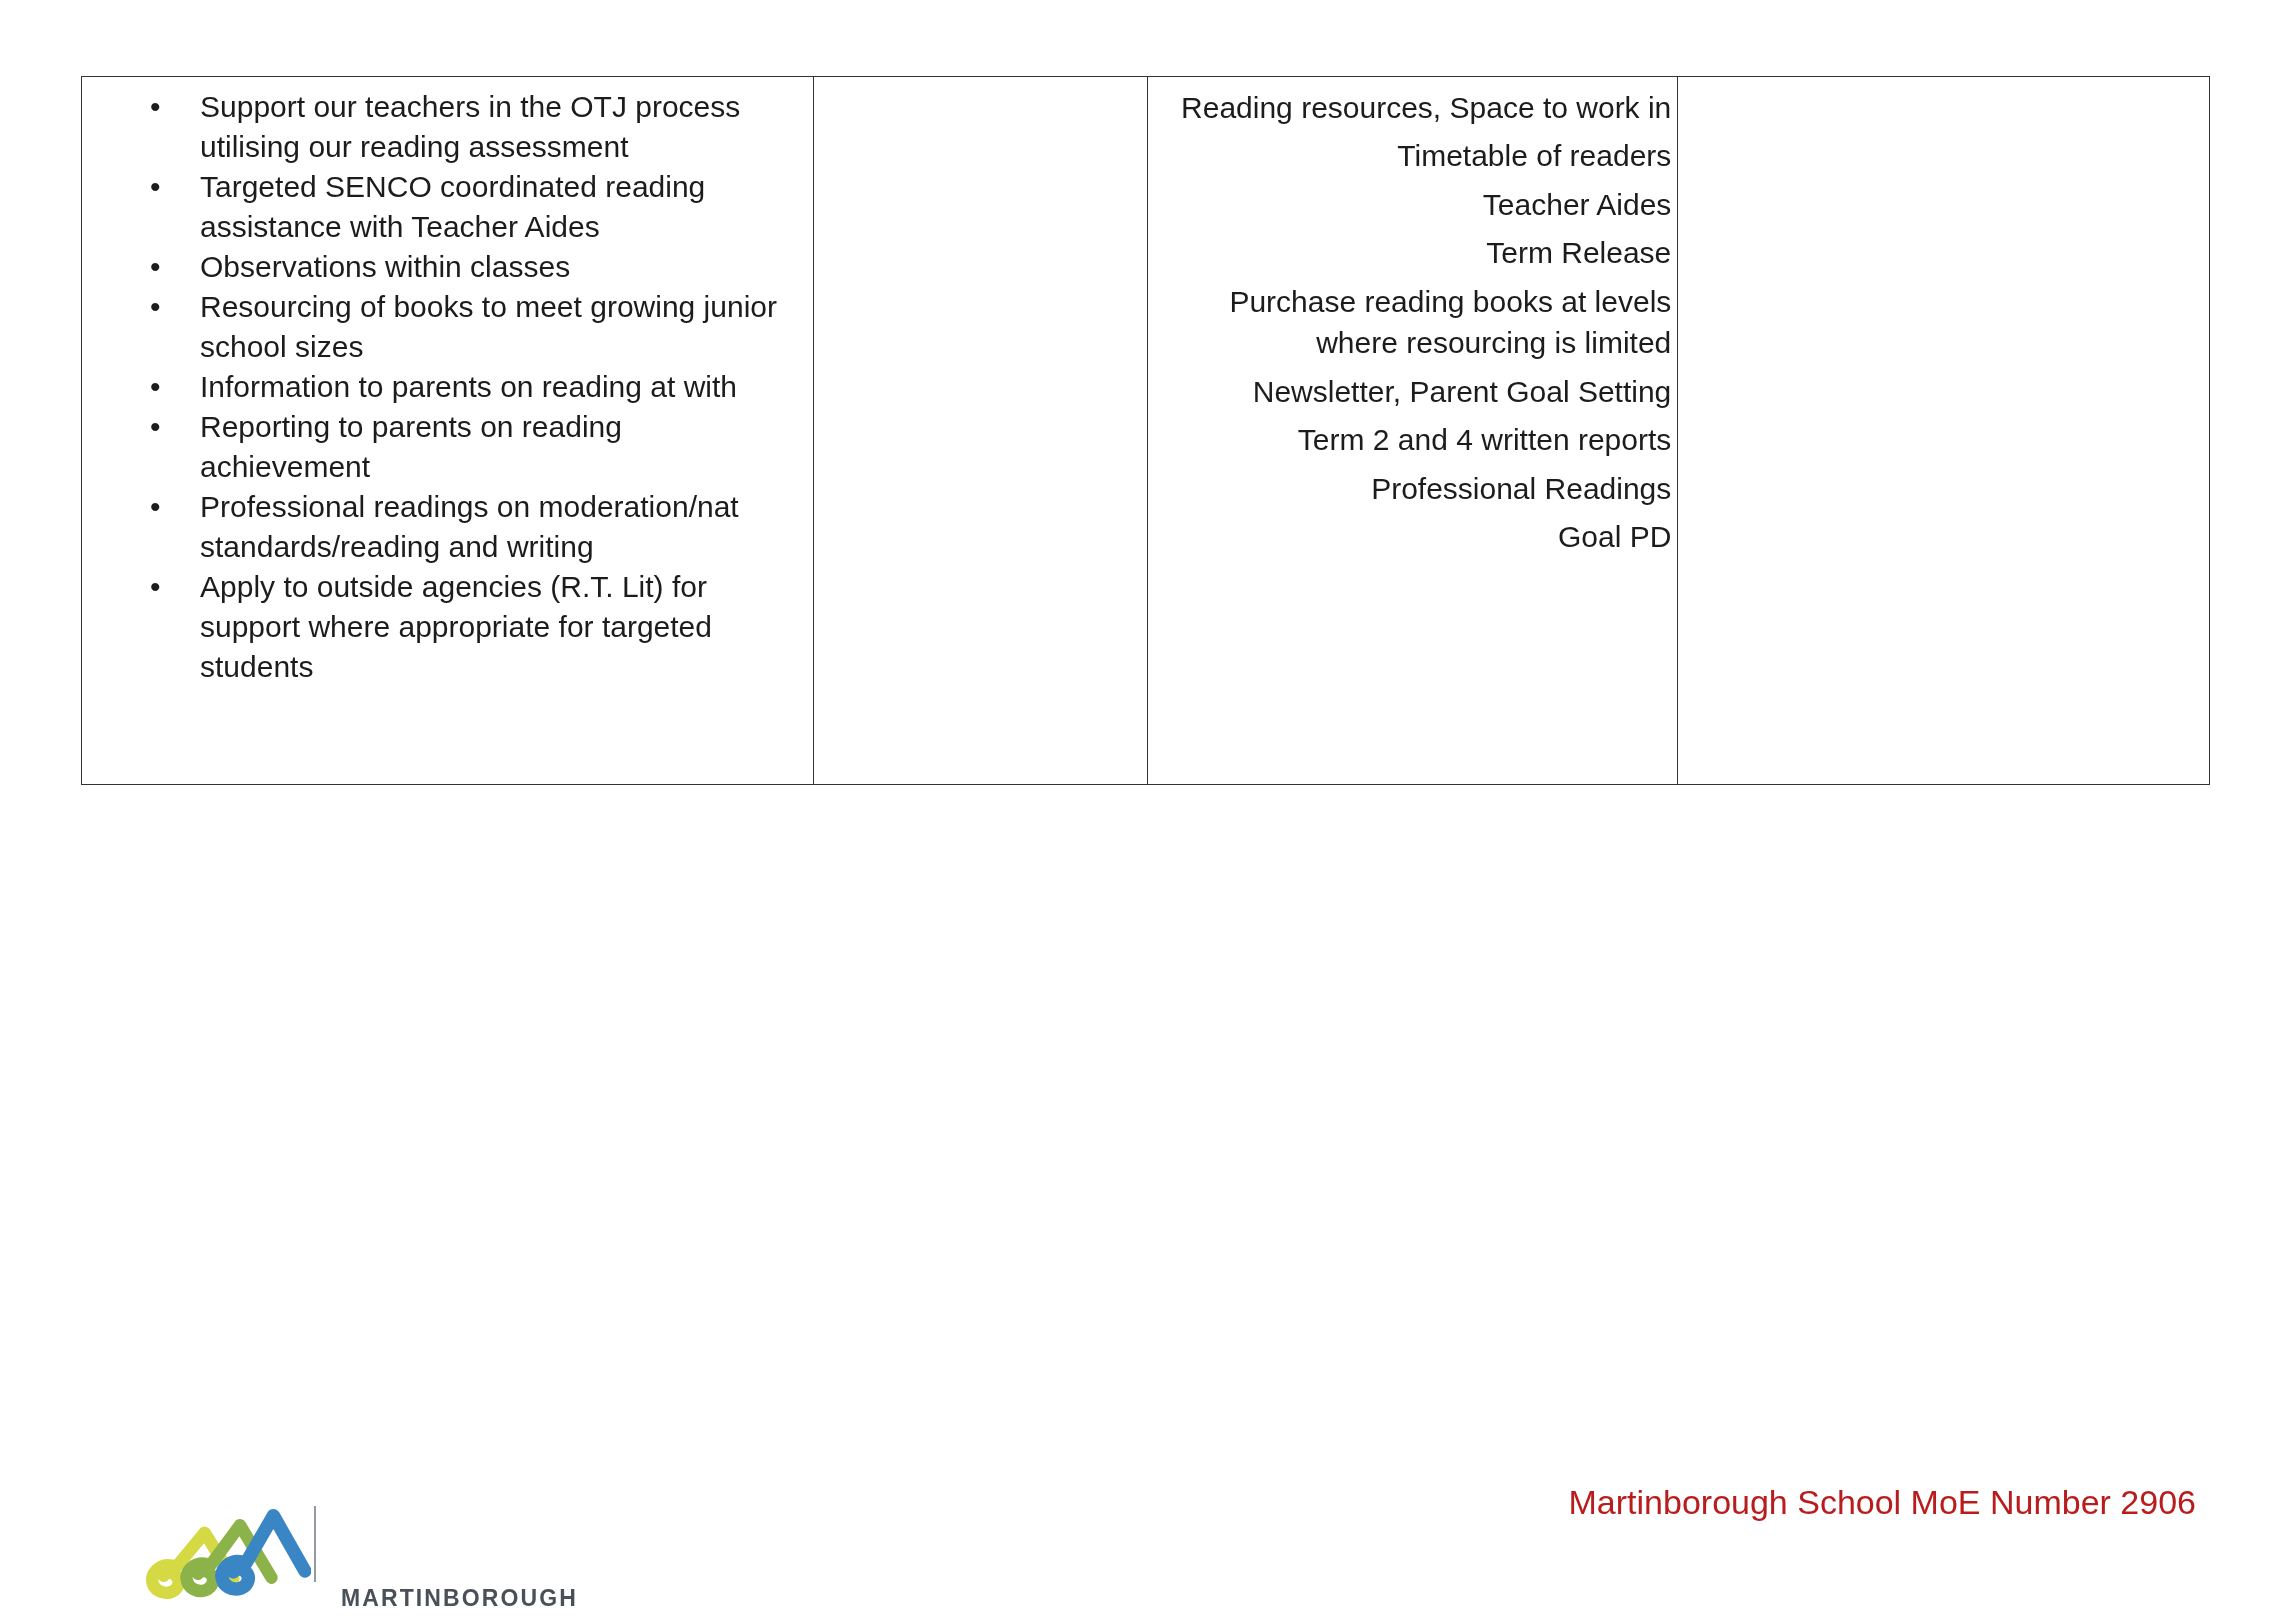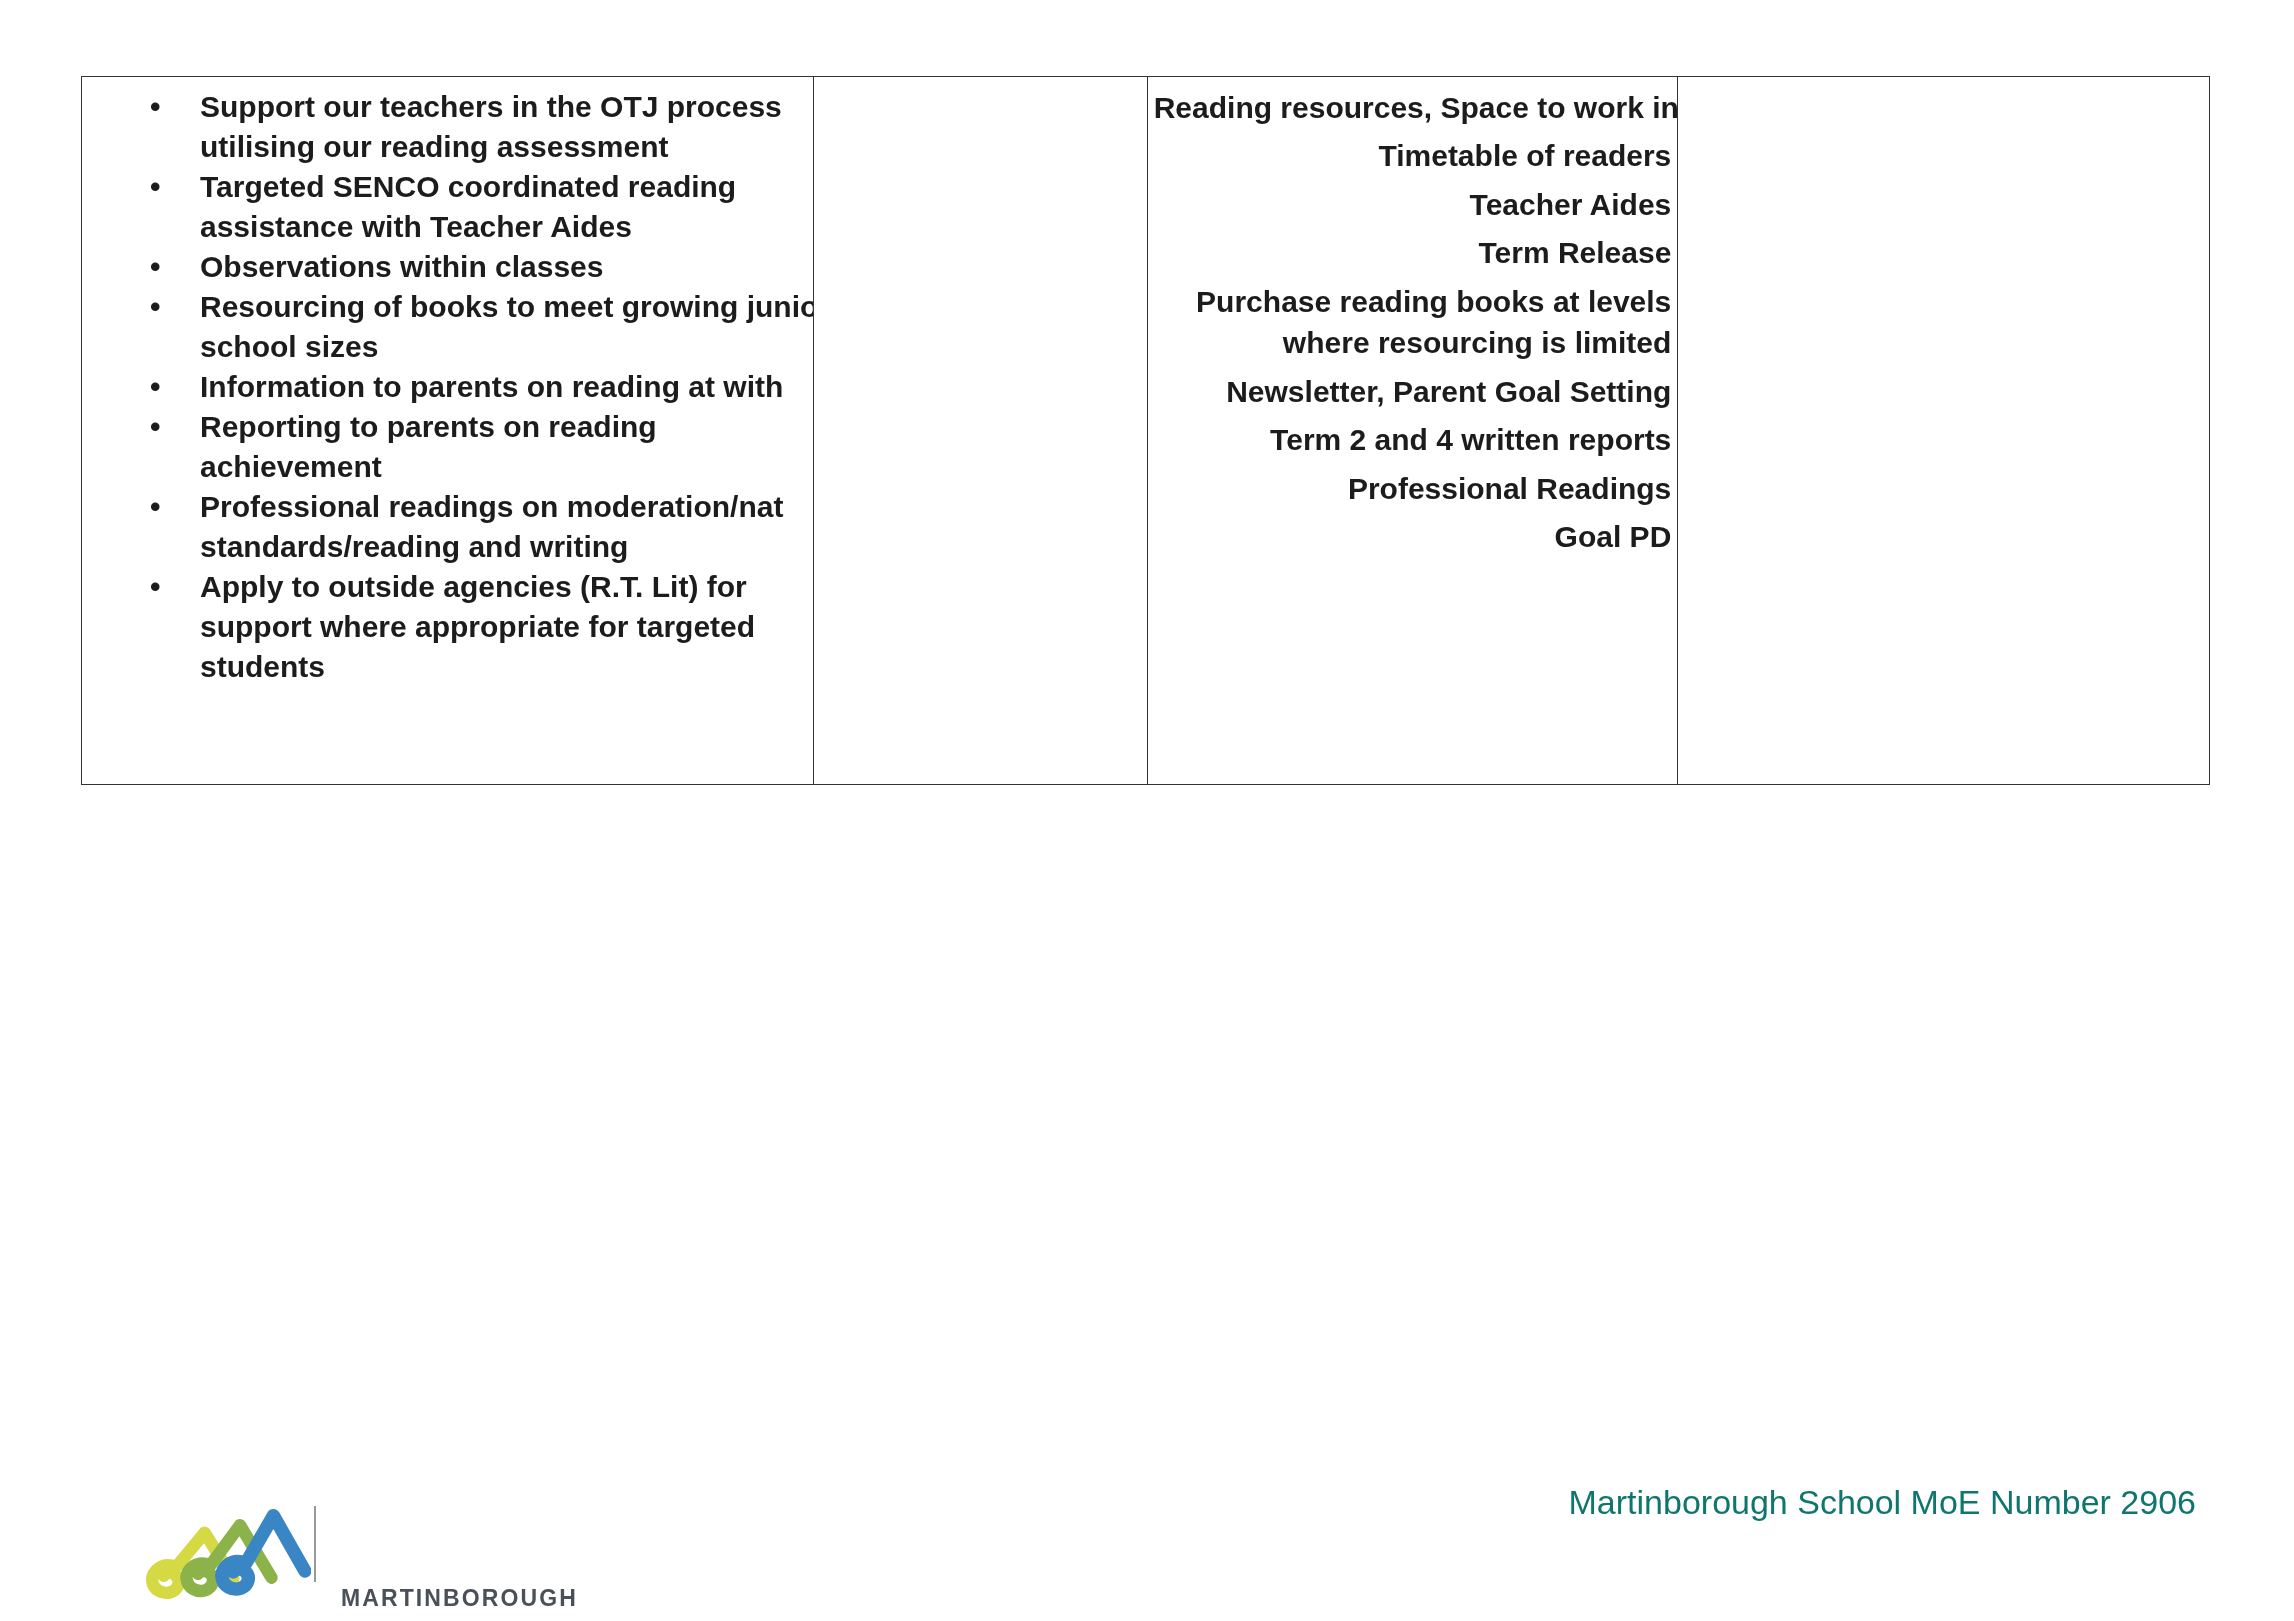--- a/index.html
+++ b/index.html
@@ -13,21 +13,21 @@
   }
   
   .doc-table{
     position:absolute;left:81px;top:76px;
     width:2129px;height:709px;
     display:flex;
     border:1.9px solid #333333;
     box-sizing:border-box;
     background:#ffffff;
   }
-  .col{box-sizing:border-box;height:100%;overflow:hidden;font-weight:bold;}
+  .col{box-sizing:border-box;height:100%;overflow:hidden;}
   .col + .col{border-left:1.9px solid #333333;}
   .col-bullets{width:731px;padding:9.6px 7.6px 0 118px;}
   .col-empty-a{width:334px;}
   .col-centered{width:530px;padding:9.6px 5.7px 0 5.7px;text-align:right;}
   .col-empty-b{flex:1;}
   .bullet-item{
     position:relative;
     font-size:30px;line-height:40px;
     white-space:pre;
     margin:0;
@@ -38,21 +38,21 @@
     font-size:30px;line-height:40px;color:#1c1c1c;
   }
   .center-item{
     font-size:30px;line-height:41px;
     white-space:pre;
     margin:0 0 7.6px 0;
   }
   
   .footer-text{
     position:absolute;top:1481px;right:98px;
-    font-size:34px;line-height:42px;color:#0f766e;
+    font-size:34px;line-height:42px;color:#b91c1c;
     white-space:pre;
   }
   
   .logo{position:absolute;left:127px;top:1487px;width:497px;height:134px;}
   .logo-mark{position:absolute;left:0;top:0;}
   .logo-divider{
     position:absolute;left:187px;top:19px;
     width:1.9px;height:76px;background:#959aa1;
   }
   .logo-wordmark{

